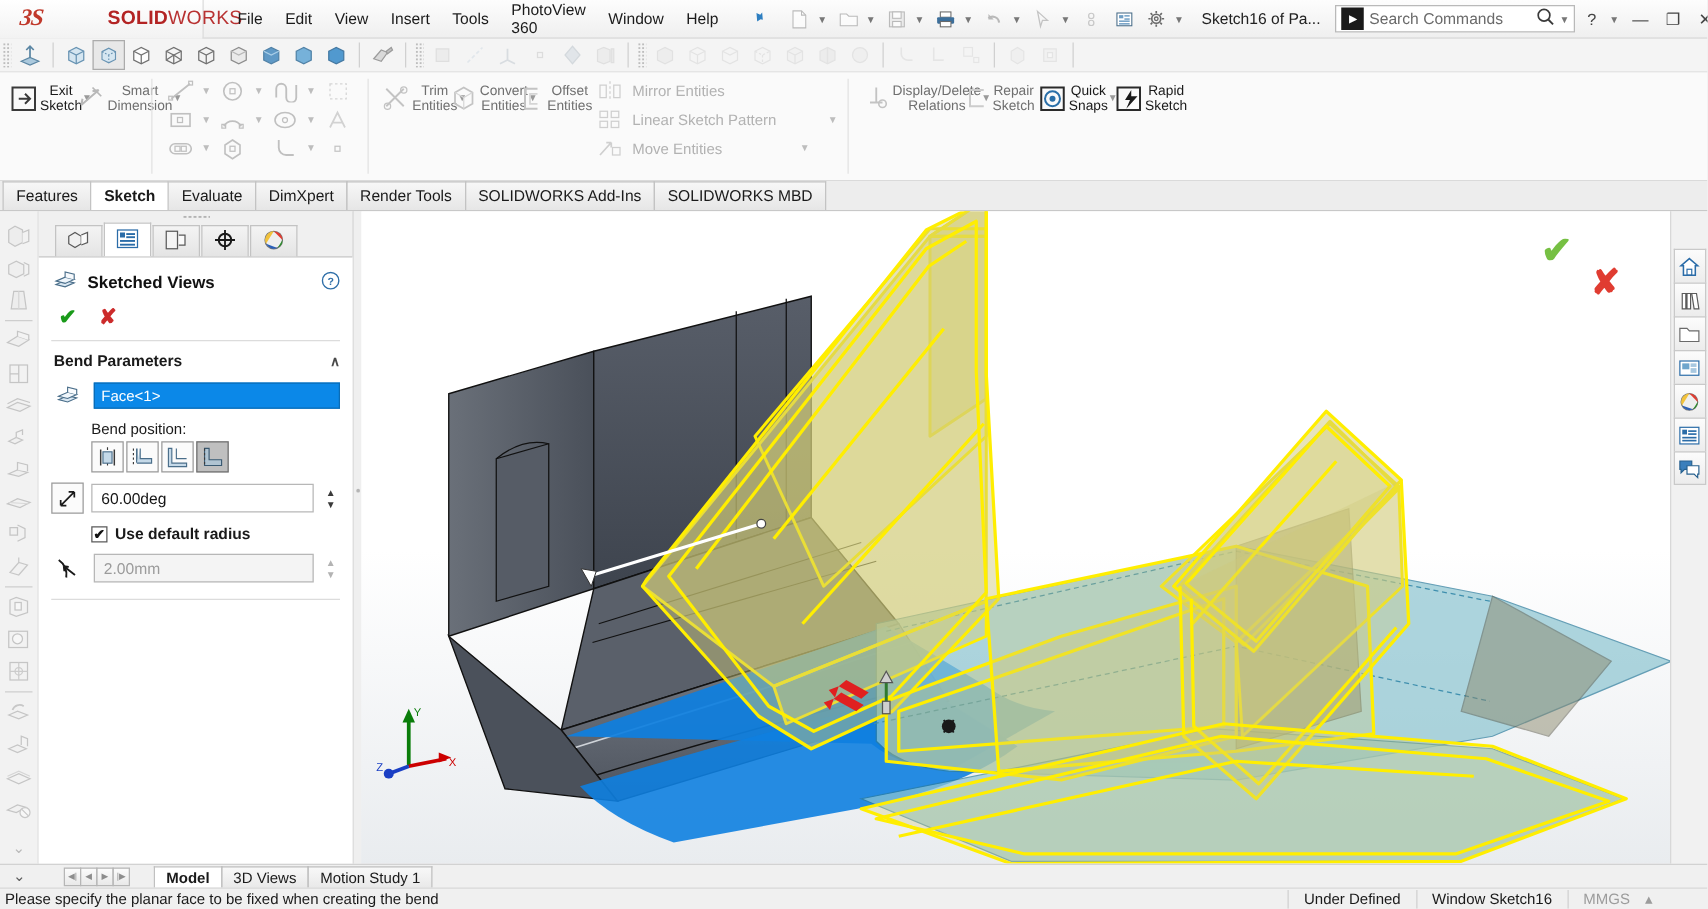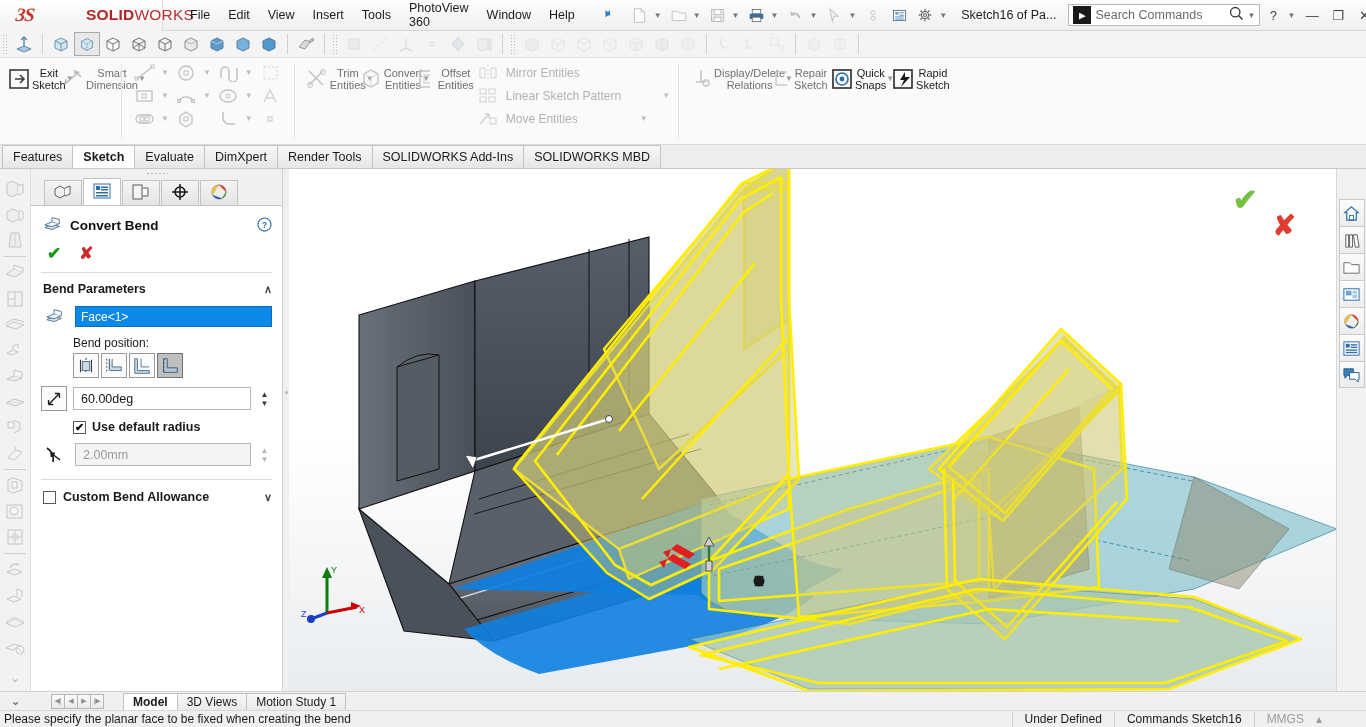--- a/index.html
+++ b/index.html
@@ -957,21 +957,21 @@
       </div>
     </div>
 
     <div class="pm-body">
       <div class="pm-title">
         <span><svg width="20" height="20" viewBox="0 0 22 22">
               <path d="M2 15l8-3.5 8 2-8 3.5z" fill="#d9e7f2" stroke="#4a6e8a"></path>
               <path d="M2 12l8-3.5 8 2-8 3.5z" fill="#eef5fb" stroke="#4a6e8a"></path>
               <path d="M10 8.5V4l8 2v4.5" fill="#f6f9fc" stroke="#4a6e8a"></path>
             </svg></span>
-        <span>Convert Bend</span>
+        <span>Sketched Views</span>
         <span class="help">
           <svg width="15" height="15" viewBox="0 0 16 16">
               <circle cx="8" cy="8" r="7" fill="none" stroke="#2f6fa8" stroke-width="1.2"></circle>
               <text x="8" y="11.6" font-size="9" text-anchor="middle" fill="#2f6fa8" font-family="Liberation Sans">?</text>
             </svg>
         </span>
       </div>
       <div class="pm-ok">
         <span class="ok-check">✔</span>
         <span class="ok-x">✘</span>
@@ -1051,25 +1051,20 @@
         </span>
         <span class="field dis">2.00mm</span>
         <span class="spin" style="color:#b3b3b3">
             <span>▲</span>
             <span>▼</span>
           </span>
       </div>
 
       <div class="pm-sep" style="margin-top:10px"></div>
 
-      <div class="allow-row">
-        <span class="cbox"></span>
-        <span>Custom Bend Allowance</span>
-        <span class="chev">∨</span>
-      </div>
     </div>
   </div>
 
   <div class="pm-splitter">
       <div class="dot"></div>
     </div>
 
   <div class="gfx">
 
     <svg width="1047" height="522" viewBox="0 0 1047 522" style="position:absolute;top:0;left:0">
@@ -1267,21 +1262,21 @@
       <div class="btab active">Model</div>
       <div class="btab">3D Views</div>
       <div class="btab">Motion Study 1</div>
     </div>
   </div>
 
   <div class="statusbar">
     <div class="status-msg">Please specify the planar face to be fixed when creating the bend</div>
     <div class="sright">
       <div class="scell">Under Defined</div>
-      <div class="scell">Commands Sketch16</div>
+      <div class="scell">Window Sketch16</div>
       <div class="scell dim">MMGS</div>
       <div class="scell nobord dim" style="padding:0 14px 0 0">▴</div>
       <div class="scell nobord" style="padding-right:6px">
         <svg width="12" height="12" viewBox="0 0 12 12">
             <path d="M8 1a4 4 0 1 0 0 10 5 5 0 0 1 0-10z" fill="#d9b84a"></path>
           </svg>
       </div>
     </div>
   </div>
 

